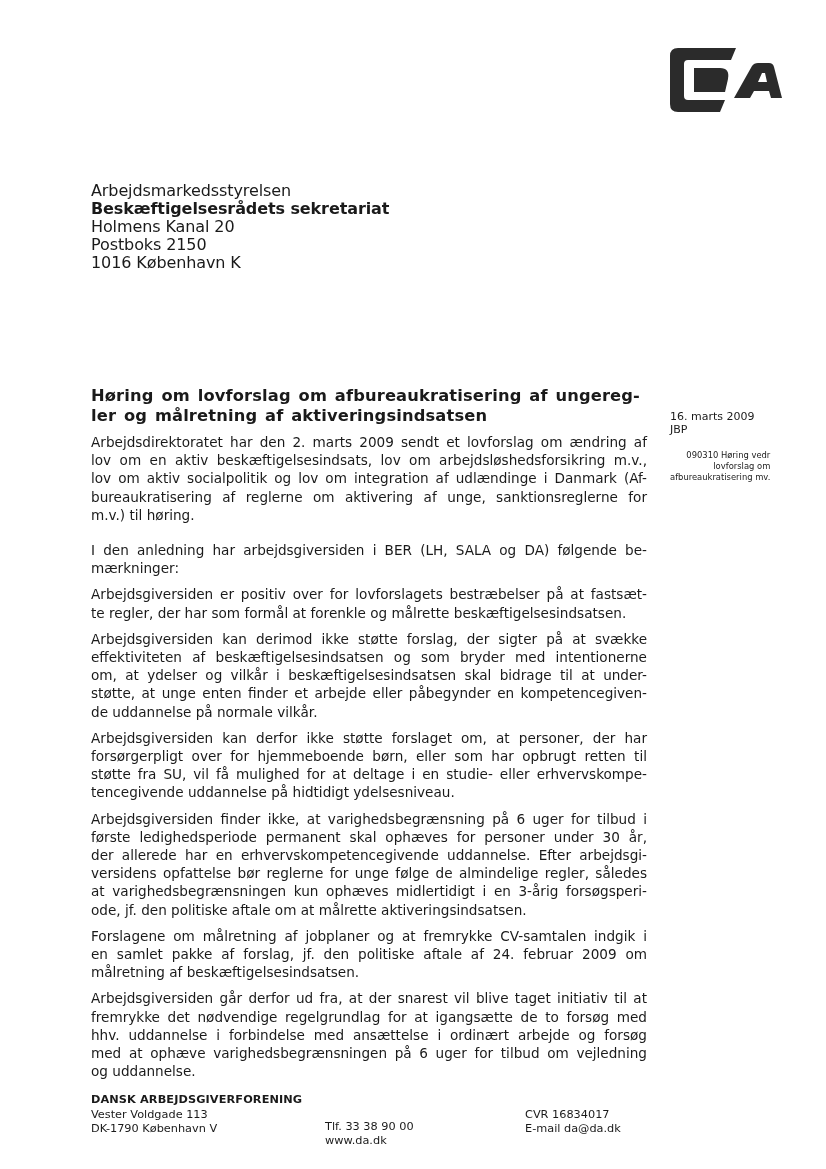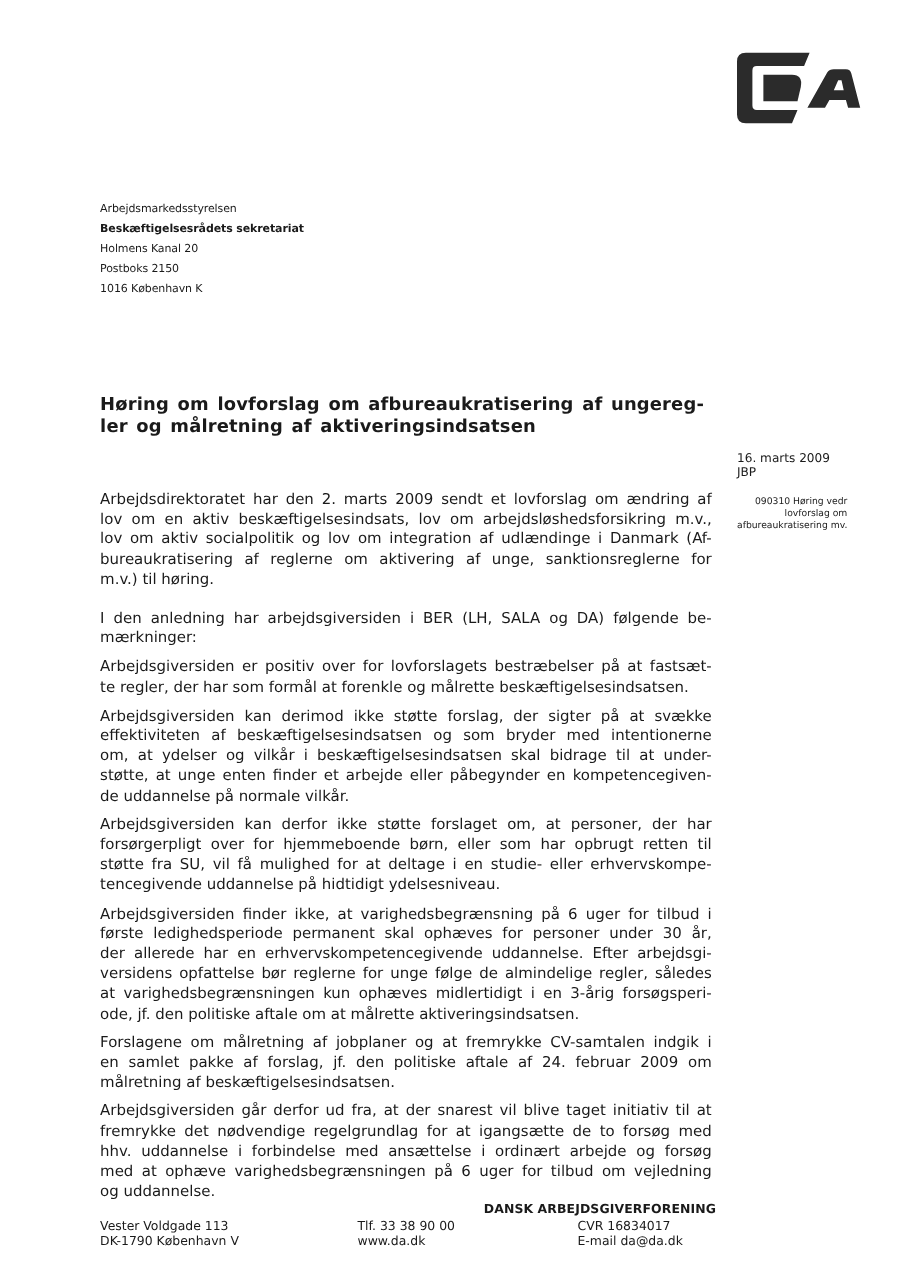--- a/index.html
+++ b/index.html
@@ -19,31 +19,31 @@
       position: absolute;
       left: 668px;
       top: 46px;
       width: 116px;
       height: 68px;
     }
     .recipient {
       position: absolute;
       left: 91px;
       top: 182px;
-      font-size: 10px;
+      font-size: 16px;
       line-height: 18px;
       letter-spacing: -0.1px;
     }
     .recipient .bold { font-weight: bold; }
     .recipient div { white-space: nowrap; }
 
     .title {
       position: absolute;
       left: 91px;
-      top: 358px;
+      top: 386px;
       width: 560px;
       font-size: 16.3px;
       line-height: 19.5px;
       font-weight: bold;
       letter-spacing: 0.15px;
       word-spacing: 2px;
     }
     .title div { white-space: nowrap; }
 
     .sidebar {
@@ -61,21 +61,21 @@
       margin-top: 14px;
       font-size: 8.4px;
       line-height: 11px;
       text-align: right;
     }
     .sidebar div { white-space: nowrap; }
 
     .body-text {
       position: absolute;
       left: 91px;
-      top: 445px;
+      top: 433px;
       width: 556px;
       font-size: 13.6px;
       line-height: 18.2px;
     }
     .para {
       margin: 0 0 8px 0;
     }
     .para .line {
       display: block;
       white-space: nowrap;
@@ -92,33 +92,32 @@
       left: 91px;
       top: 1093px;
       width: 560px;
       font-size: 11.3px;
       line-height: 14.5px;
     }
     .footer .org {
       font-weight: bold;
       white-space: nowrap;
       letter-spacing: 0.1px;
-      text-align: right;
     }
     .footer .cols {
       position: relative;
       height: 30px;
     }
     .footer .col {
       position: absolute;
       top: 0;
       white-space: nowrap;
     }
     .footer .col1 { left: 0; }
-    .footer .col2 { left: 234px; }
+    .footer .col2 { left: 234px; margin-top: 12px; }
     .footer .col3 { left: 434px; }
   </style>
 </head>
 <body>
 
 <svg class="logo" viewBox="0 0 116 68" xmlns="http://www.w3.org/2000/svg">
 
   <path d="M10 2 L68 2 L63 14 L20 14 Q16 14 16 18 L16 50 Q16 54 20 54 L57 54 L52 66 L10 66 Q2 66 2 58 L2 10 Q2 2 10 2 Z" fill="#2b2b2b"></path>
 
   <path d="M26 22 L52 22 Q62 22 60 33 L57 46 L26 46 Z" fill="#2b2b2b"></path>

